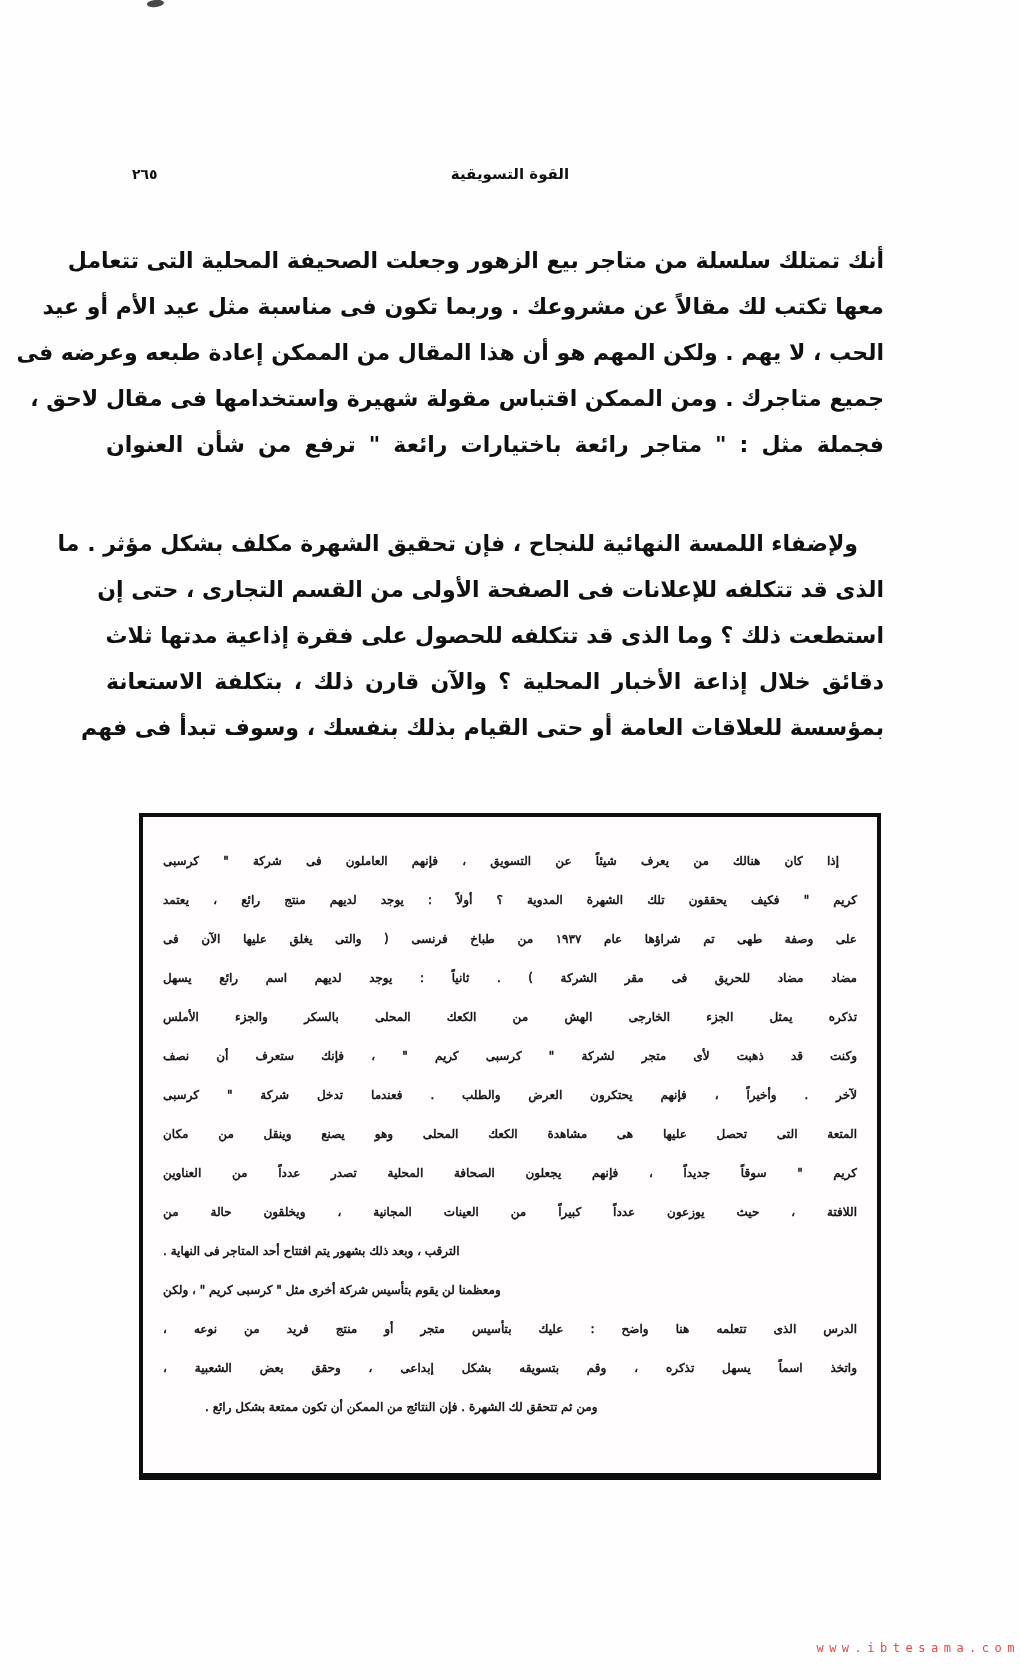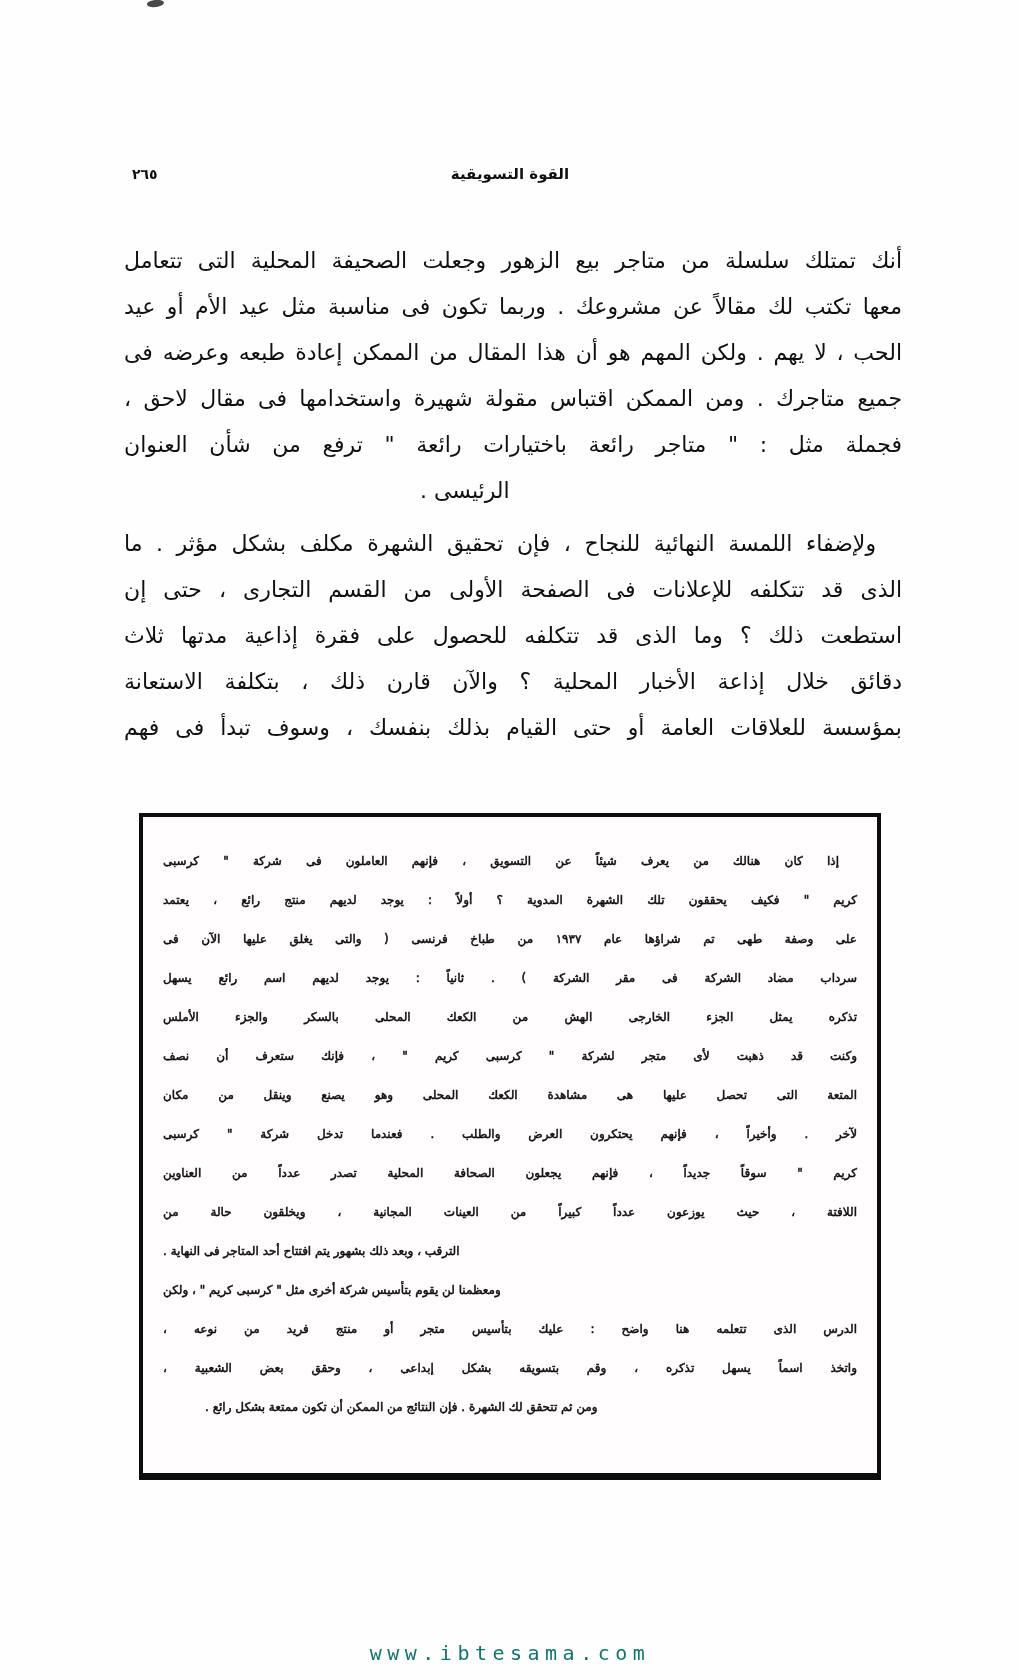--- a/index.html
+++ b/index.html
@@ -5,43 +5,43 @@
   html,body { margin:0; padding:0; background:#ffffff; }
   .page {
     position:relative; width:1020px; height:1680px;
     background:#fefefe; overflow:hidden;
     font-family:"DejaVu Sans", sans-serif; color:#101010;
   }
   
   .hdr-num   { position:absolute; top:166px; left:132px; font-size:14px; font-weight:bold; direction:rtl; }
   .hdr-title { position:absolute; top:165px; left:0; width:100%; text-align:center; font-size:15px; font-weight:bold; direction:rtl; }
   
-  .body-block { position:absolute; left:124px; width:778px; direction:rtl; font-size:22px; font-weight:normal; }
+  .body-block { position:absolute; left:106px; width:778px; direction:rtl; font-size:22px; font-weight:bold; }
   #p1 { top:238px; }
   #p2 { top:521px; }
   .body-block .line { line-height:46px; height:46px; white-space:nowrap; }
   
   .box {
     position:absolute; left:139px; top:813px; width:742px; height:667px;
     box-sizing:border-box; background:#fffdfd;
     border:4px solid #0d0d0d; border-bottom-width:7px;
     padding:25px 20px 0 20px; direction:rtl;
     font-size:12px; font-weight:normal; -webkit-text-stroke:0.5px #0d0d0d;
   }
   .box .line { line-height:39px; height:39px; white-space:nowrap; }
   
   .jl { text-align:justify; text-align-last:justify; }
   .rl { text-align:right; }
   .ll { text-align:left;  }
   .cl { text-align:left; }
   
   .watermark {
-    position:absolute; top:1641px; left:0; width:100%; text-align:center;
-    font-family:"DejaVu Sans Mono", monospace; font-size:20px;
-    letter-spacing:5.5px; color:#0f766e;
+    position:absolute; top:1641px; left:0; width:100%; text-align:right;
+    font-family:"DejaVu Sans Mono", monospace; font-size:12px;
+    letter-spacing:5.5px; color:#ef4444;
   }
   
   .artifact {
     position:absolute; left:147px; top:0; width:17px; height:7px;
     background:#1a1a1a; border-radius:45% 55% 50% 50%;
     transform:rotate(-8deg); opacity:.8;
   }
 </style>
 </head>
 <body>
@@ -52,40 +52,39 @@
 
   <div class="hdr-num">٢٦٥</div>
   <div class="hdr-title">القوة التسويقية</div>
 
   <div class="body-block" id="p1">
     <div class="line jl">أنك تمتلك سلسلة من متاجر بيع الزهور وجعلت الصحيفة المحلية التى تتعامل</div>
     <div class="line jl">معها تكتب لك مقالاً عن مشروعك . وربما تكون فى مناسبة مثل عيد الأم أو عيد</div>
     <div class="line jl">الحب ، لا يهم . ولكن المهم هو أن هذا المقال من الممكن إعادة طبعه وعرضه فى</div>
     <div class="line jl">جميع متاجرك . ومن الممكن اقتباس مقولة شهيرة واستخدامها فى مقال لاحق ،</div>
     <div class="line jl">فجملة مثل : " متاجر رائعة باختيارات رائعة " ترفع من شأن العنوان</div>
-    <div class="line rl" style="padding-left:296px; text-align:left;">الرئيسى .</div>
   </div>
 
   <div class="body-block" id="p2">
     <div class="line jl" style="padding-right:26px;">ولإضفاء اللمسة النهائية للنجاح ، فإن تحقيق الشهرة مكلف بشكل مؤثر . ما</div>
     <div class="line jl">الذى قد تتكلفه للإعلانات فى الصفحة الأولى من القسم التجارى ، حتى إن</div>
     <div class="line jl">استطعت ذلك ؟ وما الذى قد تتكلفه للحصول على فقرة إذاعية مدتها ثلاث</div>
     <div class="line jl">دقائق خلال إذاعة الأخبار المحلية ؟ والآن قارن ذلك ، بتكلفة الاستعانة</div>
     <div class="line jl">بمؤسسة للعلاقات العامة أو حتى القيام بذلك بنفسك ، وسوف تبدأ فى فهم</div>
   </div>
 
   <div class="box">
     <div class="line jl" style="padding-right:18px;">إذا كان هنالك من يعرف شيئاً عن التسويق ، فإنهم العاملون فى شركة " كرسبى</div>
     <div class="line jl">كريم " فكيف يحققون تلك الشهرة المدوية ؟ أولاً : يوجد لديهم منتج رائع ، يعتمد</div>
     <div class="line jl">على وصفة طهى تم شراؤها عام ١٩٣٧ من طباخ فرنسى ( والتى يغلق عليها الآن فى</div>
-    <div class="line jl">سرداب مضاد الشركة فى مقر الشركة ) . ثانياً : يوجد لديهم اسم رائع يسهل</div>
+    <div class="line jl">مضاد مضاد للحريق فى مقر الشركة ) . ثانياً : يوجد لديهم اسم رائع يسهل</div>
     <div class="line jl">تذكره يمثل الجزء الخارجى الهش من الكعك المحلى بالسكر والجزء الأملس</div>
     <div class="line jl">وكنت قد ذهبت لأى متجر لشركة " كرسبى كريم " ، فإنك ستعرف أن نصف</div>
+    <div class="line jl">لآخر . وأخيراً ، فإنهم يحتكرون العرض والطلب . فعندما تدخل شركة " كرسبى</div>
     <div class="line jl">المتعة التى تحصل عليها هى مشاهدة الكعك المحلى وهو يصنع وينقل من مكان</div>
-    <div class="line jl">لآخر . وأخيراً ، فإنهم يحتكرون العرض والطلب . فعندما تدخل شركة " كرسبى</div>
     <div class="line jl">كريم " سوقاً جديداً ، فإنهم يجعلون الصحافة المحلية تصدر عدداً من العناوين</div>
     <div class="line jl">اللافتة ، حيث يوزعون عدداً كبيراً من العينات المجانية ، ويخلقون حالة من</div>
     <div class="line cl">الترقب ، وبعد ذلك بشهور يتم افتتاح أحد المتاجر فى النهاية .</div>
     <div class="line ll">ومعظمنا لن يقوم بتأسيس شركة أخرى مثل " كرسبى كريم " ، ولكن</div>
     <div class="line jl">الدرس الذى تتعلمه هنا واضح : عليك بتأسيس متجر أو منتج فريد من نوعه ،</div>
     <div class="line jl">واتخذ اسماً يسهل تذكره ، وقم بتسويقه بشكل إبداعى ، وحقق بعض الشعبية ،</div>
     <div class="line ll" style="padding-left:42px;">ومن ثم تتحقق لك الشهرة . فإن النتائج من الممكن أن تكون ممتعة بشكل رائع .</div>
   </div>
 
   <div class="watermark">www.ibtesama.com</div>

